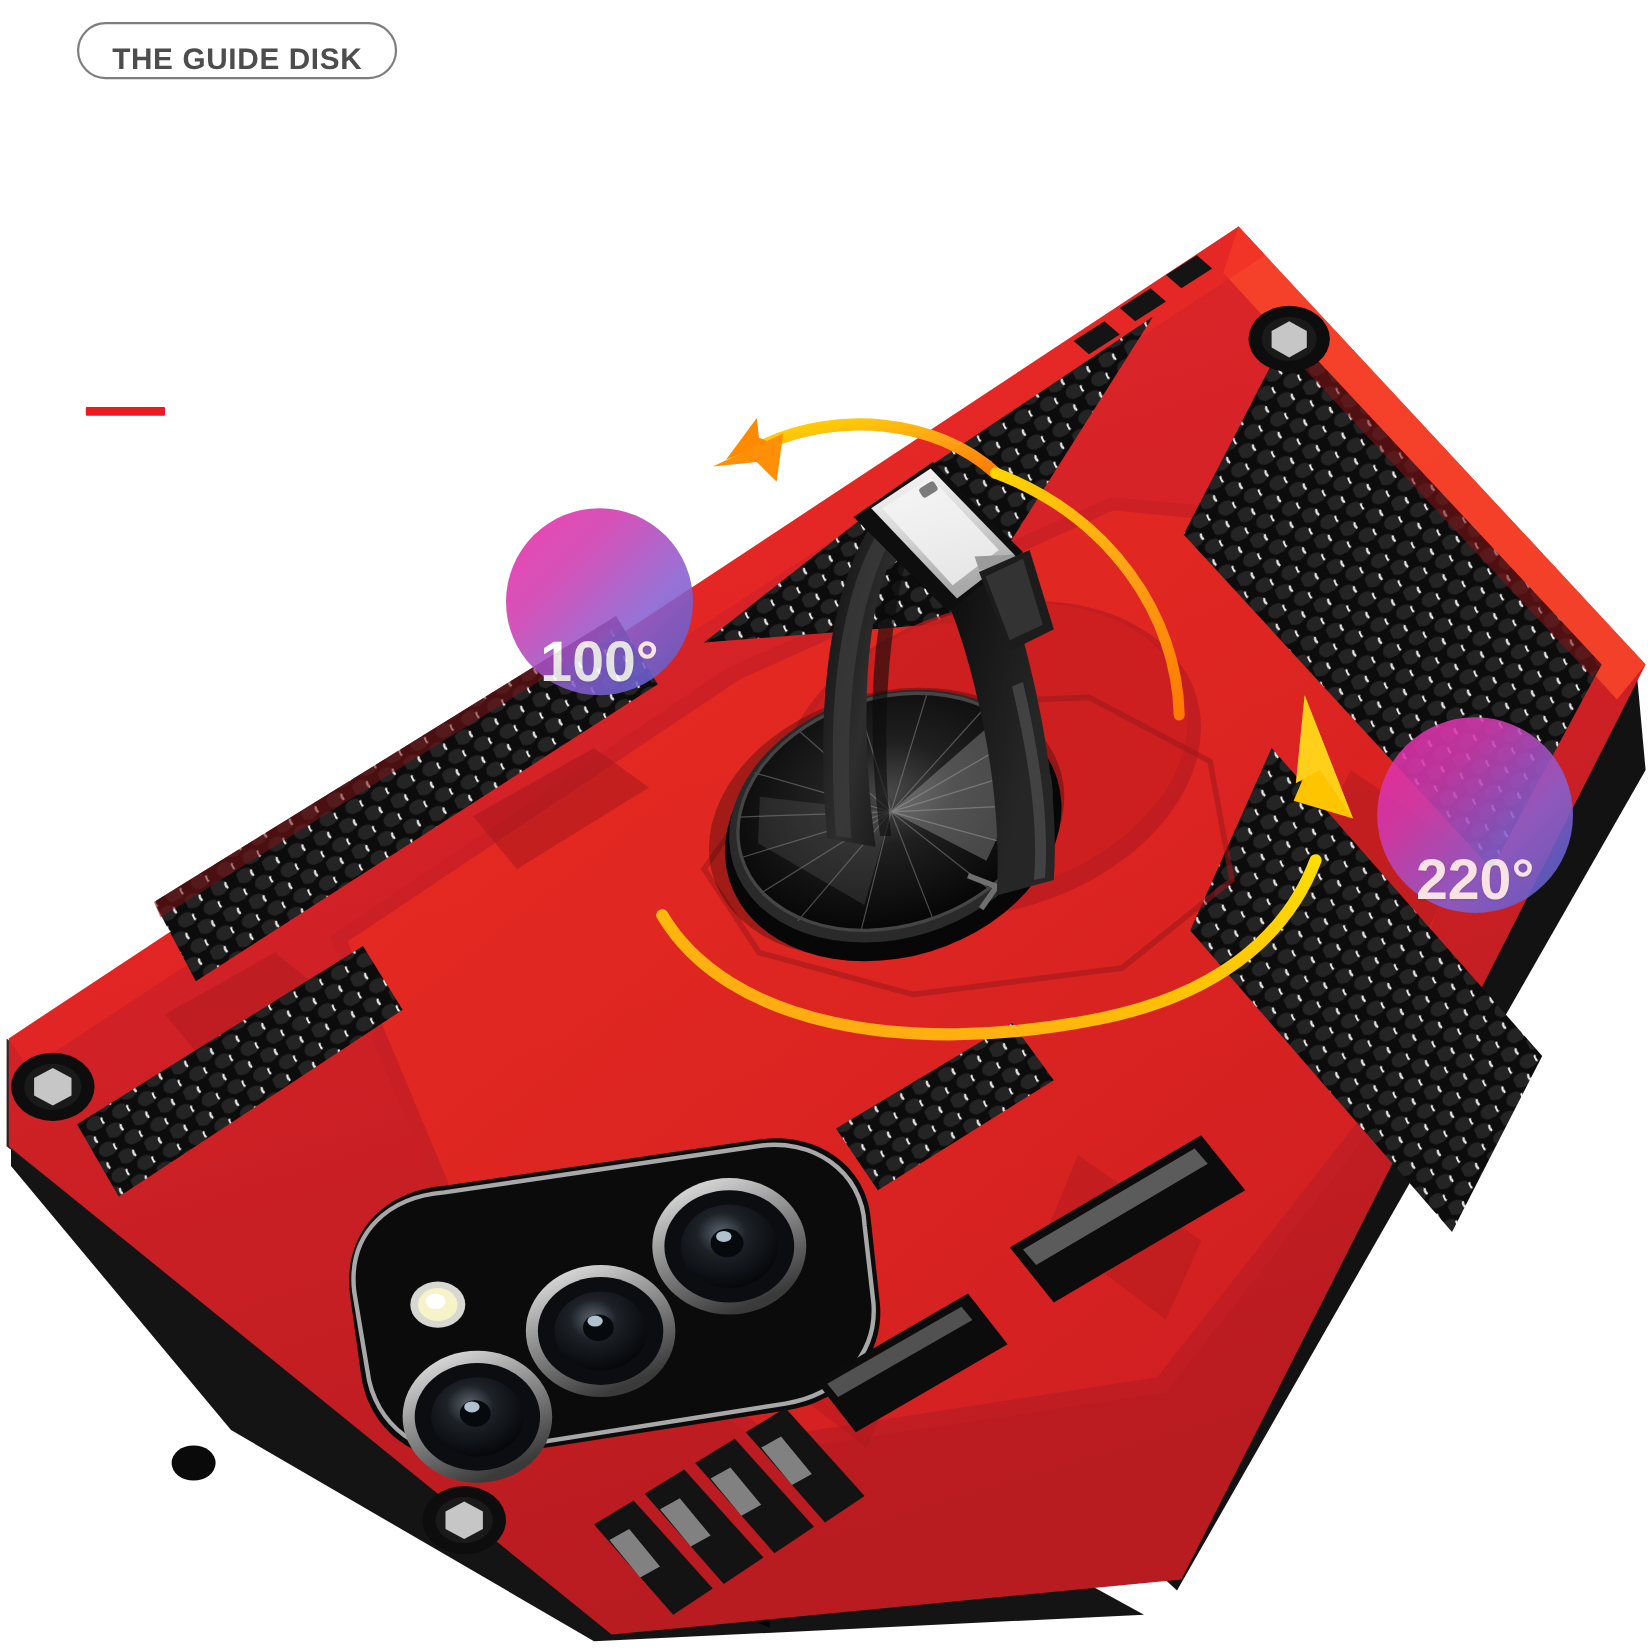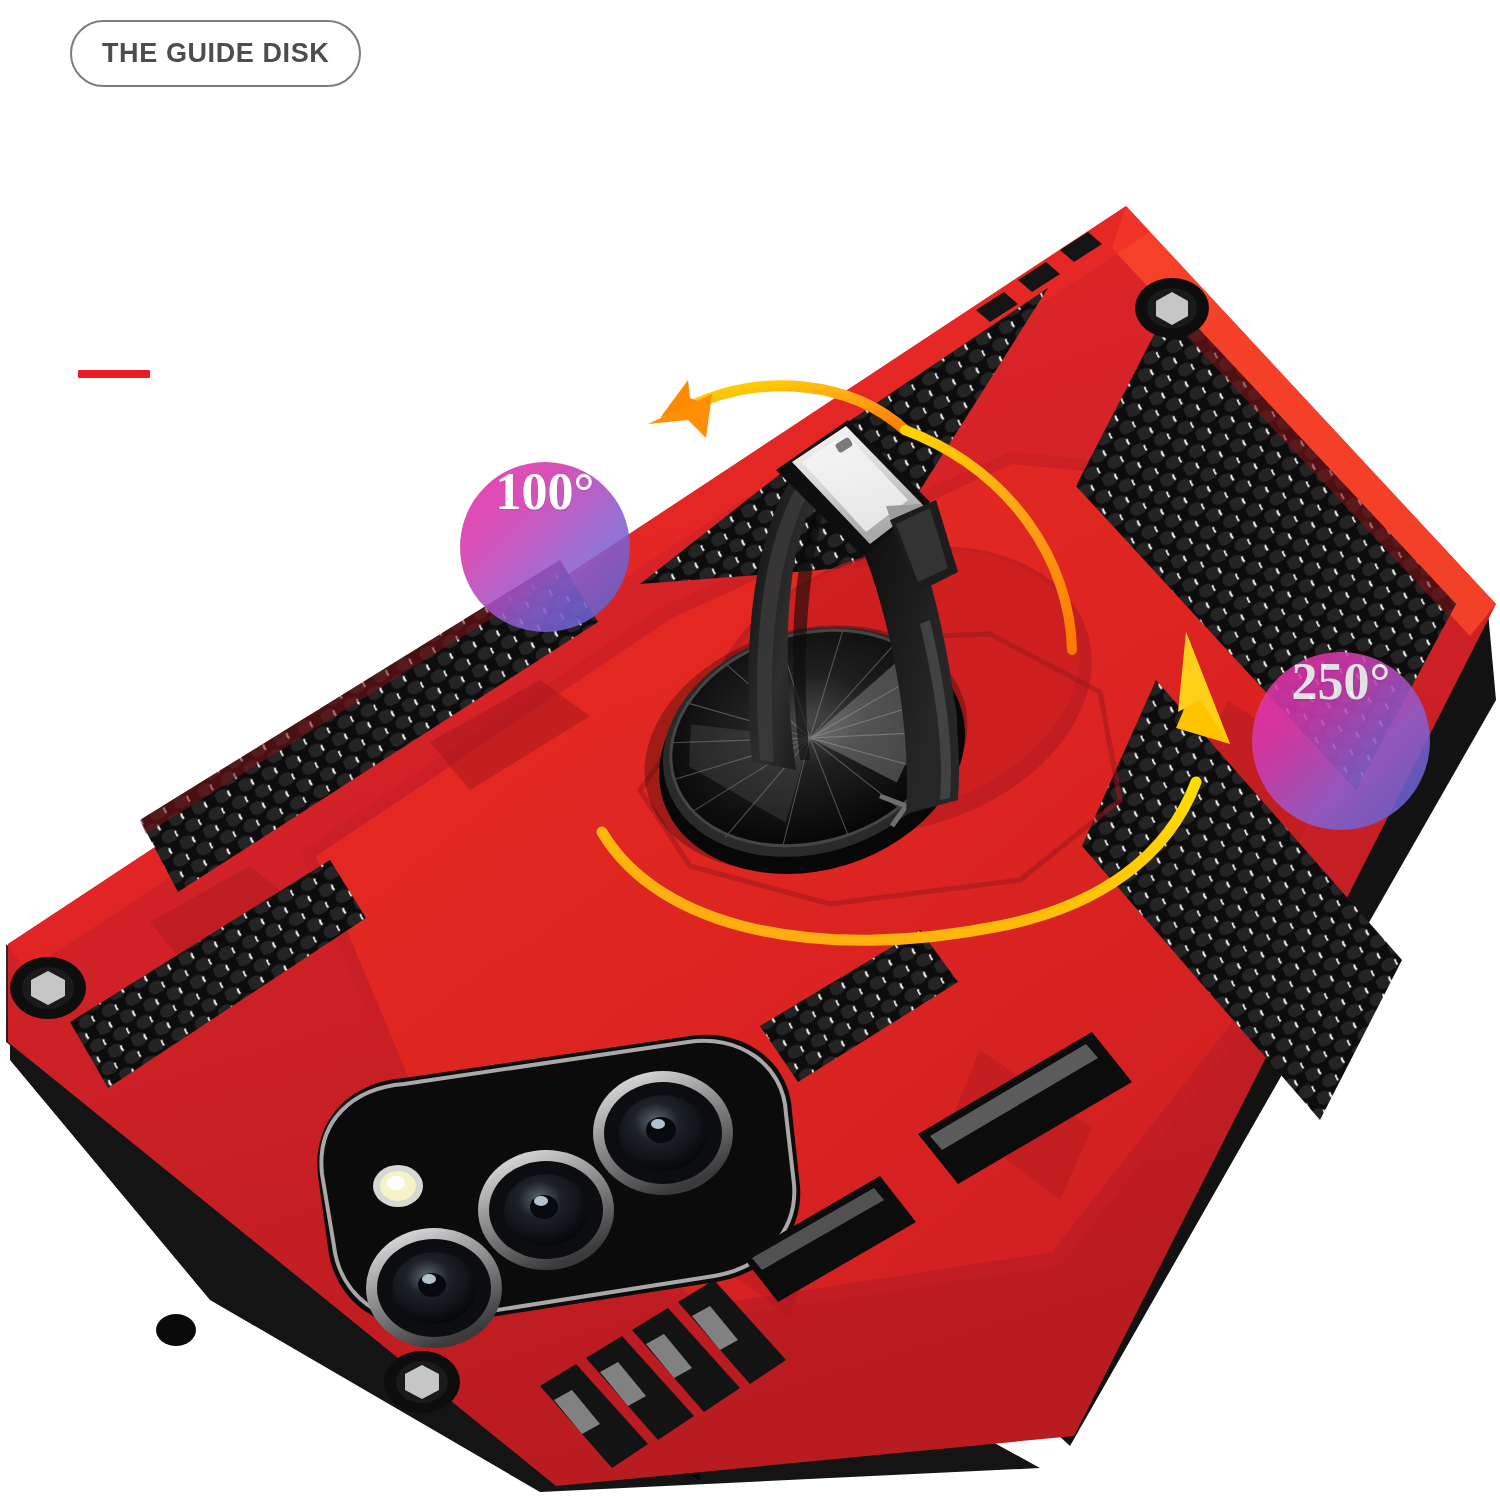--- a/index.html
+++ b/index.html
@@ -7,23 +7,23 @@
     width: 1500px; height: 1500px;
     background: #ffffff;
     font-family: "Liberation Sans", sans-serif;
     overflow: hidden;
   }
   .stage { position: relative; width: 1500px; height: 1500px; background: #fff; }
 
   
   .pill {
     position: absolute; left: 70px; top: 20px;
-    height: 67px; padding: 0 30px;
+    height: 52px; padding: 0 30px;
     border: 2.5px solid #7d7d7d; border-radius: 40px;
-    display: flex; align-items: center; background: #fff;
+    display: flex; align-items: flex-end; background: #fff;
   }
   .pill span {
     font-size: 27px; font-weight: 700; letter-spacing: .6px; color: #4d4d4d;
     font-family: "Liberation Sans", sans-serif;
   }
 
   .headline {
     position: absolute; left: 78px; top: 118px;
     width: 900px;
     font-size: 56px; font-weight: 700; line-height: 1.18;
@@ -39,23 +39,23 @@
     width: 72px; height: 8px; background: #ec1b23; border-radius: 1px;
   }
 
   
   .case-wrap { position: absolute; inset: 0; }
   .case-svg  { position: absolute; left: 0; top: 0; width: 1500px; height: 1500px; }
 
   
   .badge {
     position: absolute; border-radius: 50%;
-    display: flex; align-items: flex-start; justify-content: center;
+    display: flex; align-items: flex-end; justify-content: center;
     color: #fff; font-weight: 700;
-    font-family: Liberation Serif, serif;
+    font-family: Liberation Sans, sans-serif;
     background: linear-gradient(135deg, #ef2ba3 0%, #cf3bb0 32%, #8b5fd0 64%, #4f63cf 100%);
     opacity: .88;
     mix-blend-mode: normal;
   }
   #badge100 { left: 460px; top: 462px; width: 170px; height: 170px; font-size: 52px; }
   #badge360 { left: 1252px; top: 652px; width: 178px; height: 178px; font-size: 52px; }
   .badge span { text-shadow: 0 1px 2px rgba(0,0,0,.10); }
 </style>
 </head>
 <body>
@@ -386,16 +386,16 @@
         <polygon points="1186,632 1230,744 1200,700 1178,712" fill="#ffcf1a"></polygon>
       </g>
 
     </svg>
   </div>
 
   <div class="badge" id="badge100">
     <span>100°</span>
   </div>
   <div class="badge" id="badge360">
-    <span>250°</span>
+    <span>220°</span>
   </div>
 
 </div>
 
 </body></html>

